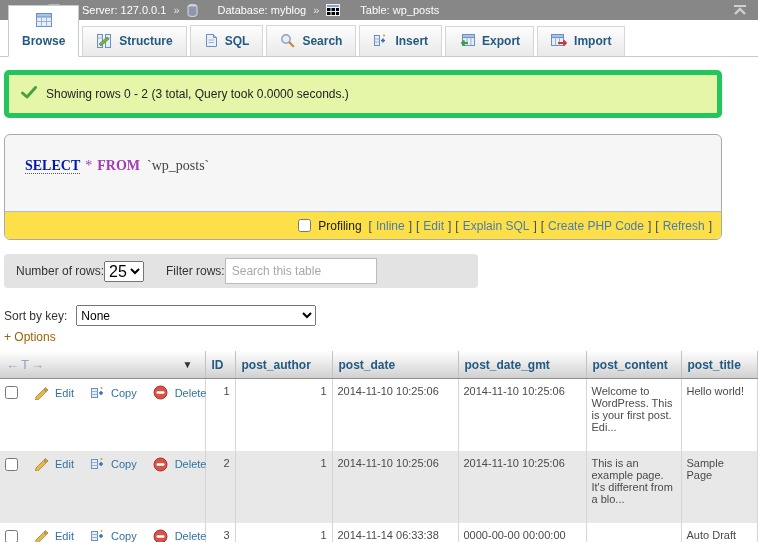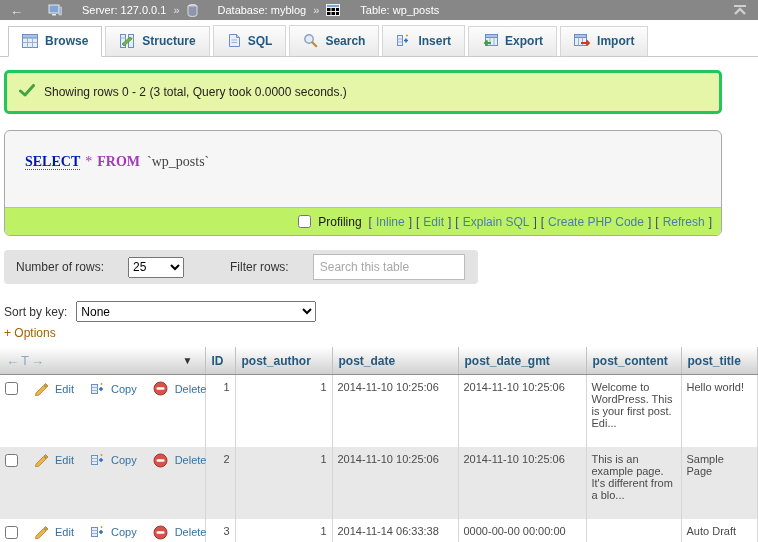--- a/index.html
+++ b/index.html
@@ -29,63 +29,63 @@
     border-bottom:1px solid #c9c9c9; height:37px;
   }
   .tab {
     display:flex; align-items:center; gap:7px;
     padding:7px 13px 8px; margin-right:3px; margin-bottom:-1px;
     font-weight:bold; color:#235a81; cursor:pointer;
     background:linear-gradient(#fdfdfd,#e9e9e9);
     border:1px solid #d6d6d6; border-bottom:1px solid #c9c9c9;
     white-space:nowrap;
   }
-  .tab.active { background:#fff; border-color:#c9c9c9; border-bottom-color:#fff; }
+  .tab.active { background:#fff; border-color:#c9c9c9; border-bottom-color:#fff;flex-direction:column; }
   .tab svg { display:block; }
 
   
   .msg {
     margin:13px 4px 0 4px; width:718px;
-    background:#e6f6a9; border:3px solid #22c55e; border-radius:5px;
+    background:#e6f6a9; border:5px solid #22c55e; border-radius:5px;
     padding:11px 12px; display:flex; align-items:center; gap:9px;
     color:#222; font-size:12px;
   }
 
   
   .sqlbox {
     margin:16px 4px 0 4px; width:718px;
     border:1px solid #a9a9a9; border-radius:6px; overflow:hidden;
     background:#f6f6f6;
   }
   .sqlcode {
     padding:23px 20px 37px;
     font-family:Liberation Serif, serif; font-size:14px;
   }
   .kw-select { color:#0016b0; font-weight:bold; border-bottom:1px dotted #555; }
   .op-star   { color:#a33bb8; margin:0 5px; }
   .kw-from   { color:#a33bb8; font-weight:bold; }
   .tbl-name  { color:#444; margin-left:7px; }
 
   .sqlfooter {
-    background:#bef264; border-top:1px solid #b0bccf;
+    background:#fde047; border-top:1px solid #b0bccf;
     padding:4px 9px; display:flex; justify-content:flex-end; align-items:center;
     gap:4px; color:#1a1a1a; font-size:12px;
   }
   .sqlfooter label { display:flex; align-items:center; gap:4px; margin-right:3px; }
   .sqlfooter a { color:#4b7caf; text-decoration:none; cursor:pointer; }
   .br { color:#3d4e63; }
 
   
   .rowbar {
     margin:14px 0 0 4px; width:474px; height:34px;
     background:#e3e3e3; border-radius:4px;
-    display:flex; align-items:center; gap:24px; padding:0 12px;
+    display:flex; align-items:center; gap:0; padding:0 12px;
     color:#333;
   }
-  .rowbar select { width:56px; height:21px; font-size:12px; }
+  .rowbar select { width:40px; height:21px; font-size:16px; }
   .rowbar .filter-label { margin-left:22px; }
   .rowbar input {
     width:152px; height:26px; border:1px solid #bbb; padding:2px 6px;
     font-size:12px; color:#444; font-family:"Liberation Sans", sans-serif;
   }
   .rowbar input::placeholder { color:#a8a8a8; }
 
   
   .sortbar { margin:17px 0 0 4px; display:flex; align-items:center; gap:9px; color:#333; }
   .sortbar select { width:240px; height:21px; font-size:12px; }

